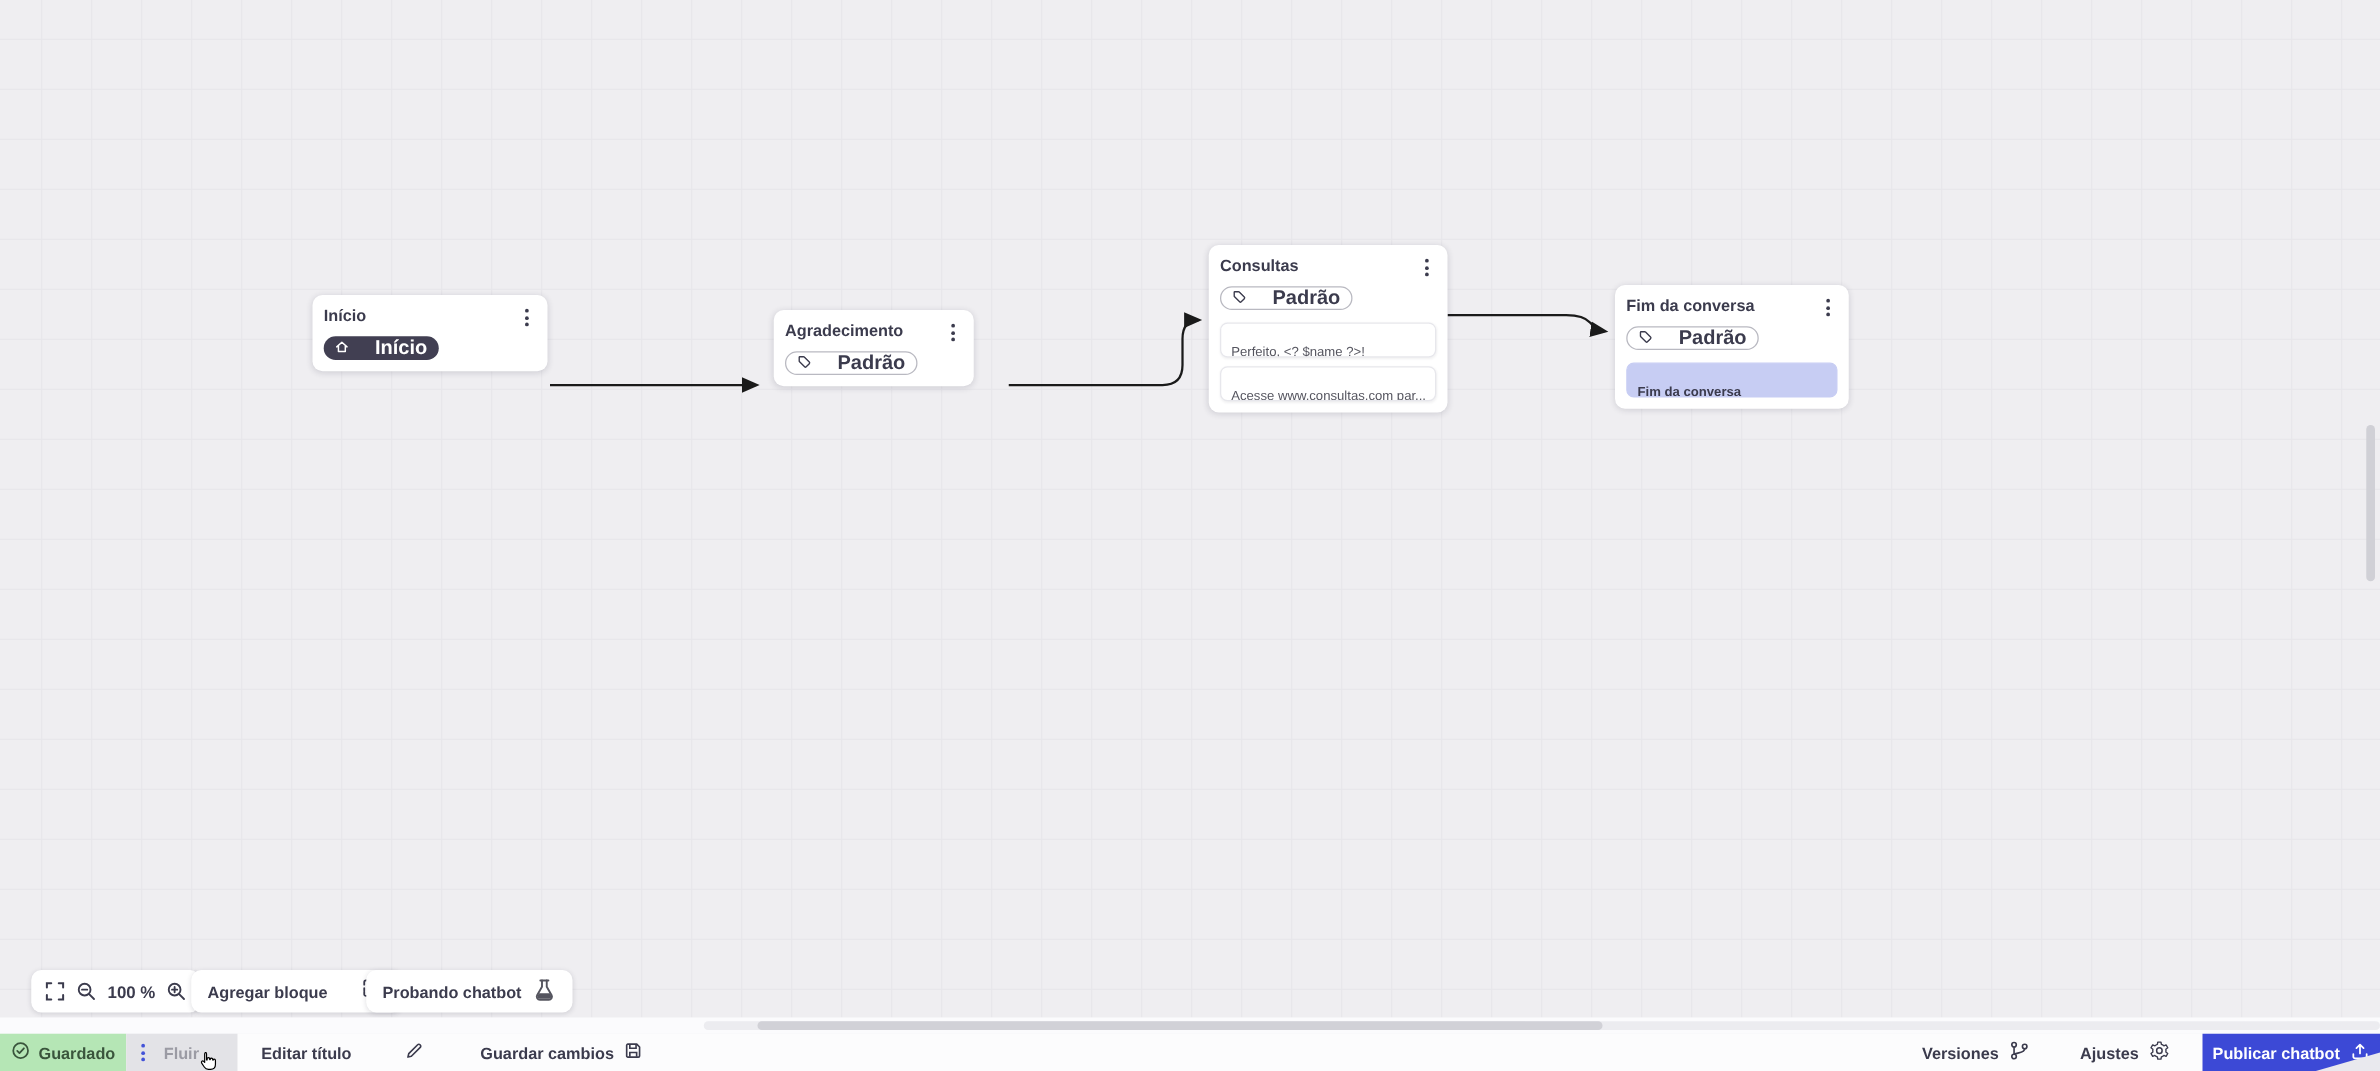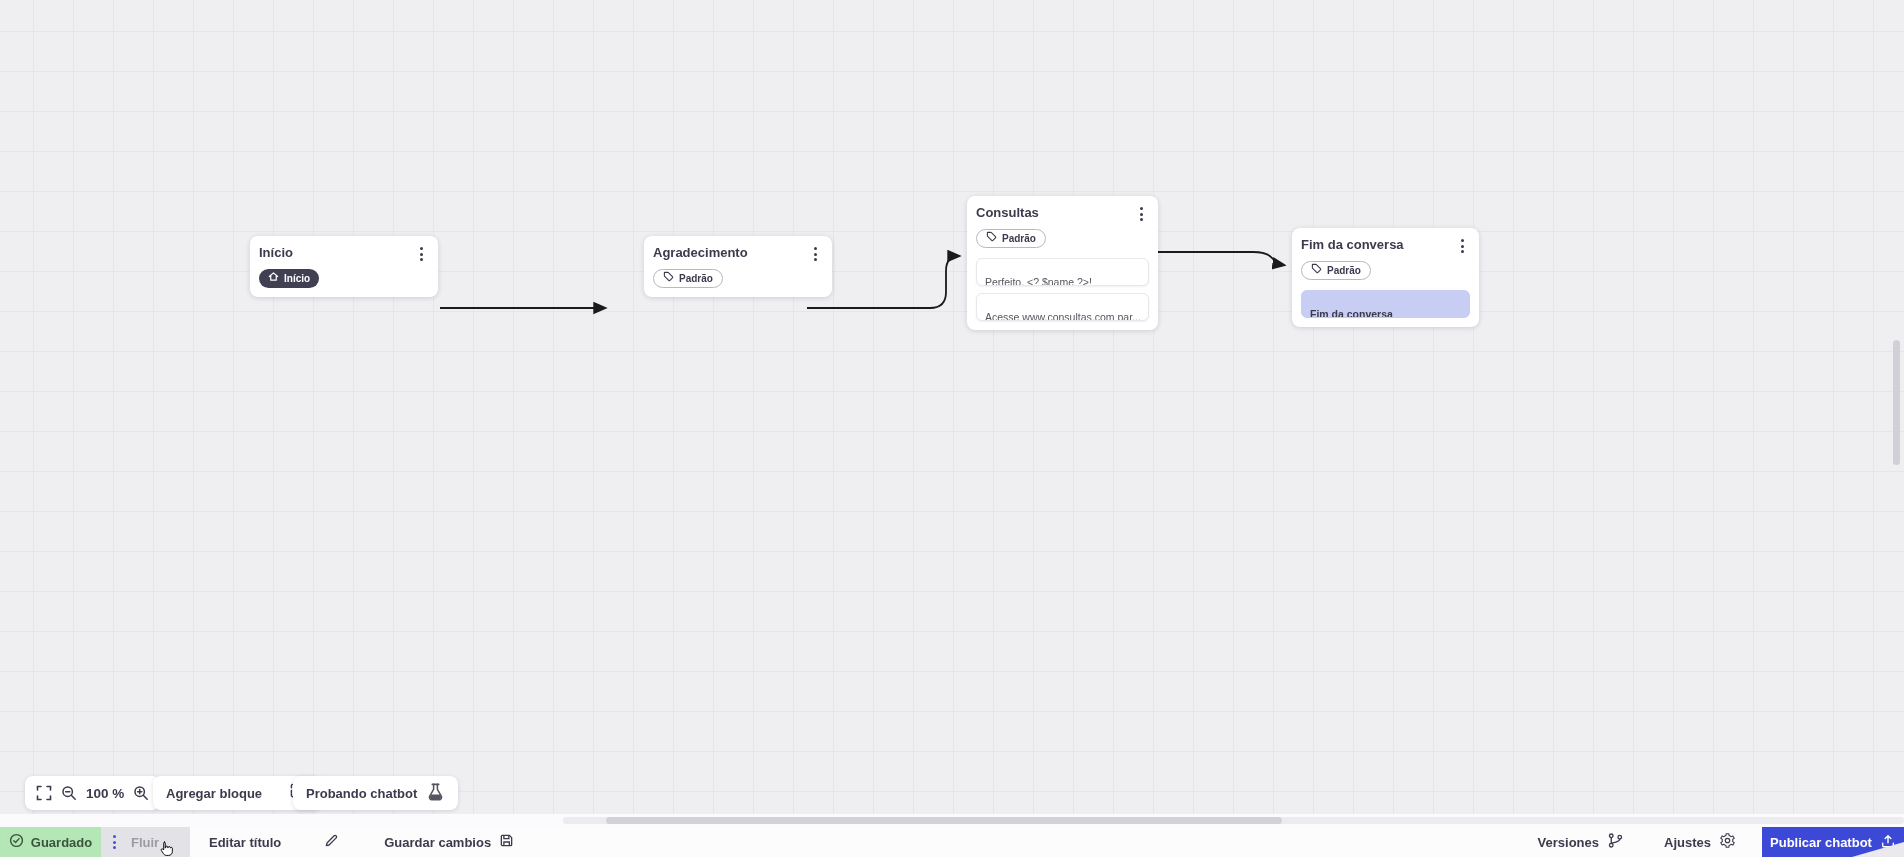--- a/index.html
+++ b/index.html
@@ -26,35 +26,35 @@
   .node {
     position:absolute; background:#fff; border-radius:8px;
     box-shadow:0 1px 5px rgba(40,40,60,.16);
     padding:9px 9px 9px;
   }
   .node-header { display:flex; justify-content:space-between; align-items:flex-start; height:18px; }
   .node-title { font-size:13px; font-weight:700; color:#3b3b4d; white-space:nowrap; }
   .kebab { width:16px; height:18px; display:flex; flex-direction:column; align-items:center; justify-content:center; gap:2.5px; cursor:pointer; }
   .kebab i { width:3px; height:3px; border-radius:50%; background:#3b3b4d; }
   .badge {
-    display:inline-flex; align-items:center; gap:5px; height:19px; padding:0 9px;
-    border-radius:10px; font-size:10px; font-weight:700; margin-top:6px; line-height:19px;
+    display:inline-flex; align-items:center; gap:21px; height:19px; padding:0 9px;
+    border-radius:10px; font-size:16px; font-weight:700; margin-top:6px; line-height:19px;
   }
   .badge.dark { background:#413f52; color:#fff; }
   .badge.outline { background:#fff; border:1px solid #b9b9c1; color:#3b3b4d; }
   .node-rows { margin-top:10px; display:flex; flex-direction:column; gap:7px; }
   .node-row {
     height:22px; line-height:21px; border-radius:6px; font-size:10.5px;
     padding:13px 8px; white-space:nowrap; overflow:hidden;
   }
   .node-row.message { background:#fff; border:1px solid #e7e7ec; color:#55555f; box-shadow:0 1px 2px rgba(40,40,60,.07); }
   .node-row.action  { background:#c7cdf3; border:1px solid #c7cdf3; color:#3b3b4d; font-weight:700; }
 
   #node-inicio        { left:250px;  top:236px; width:188px; }
-  #node-agradecimento { left:619px;  top:236px; width:188px;margin-left:25px; }
+  #node-agradecimento { left:619px;  top:248px; width:160px; }
   #node-consultas     { left:967px;  top:196px; width:191px; }
   #node-fim           { left:1292px; top:228px; width:187px; }
 
   
   .float-btn {
     position:absolute; top:776px; height:34px; background:#fff; border-radius:8px;
     box-shadow:0 1px 4px rgba(40,40,60,.15); display:flex; align-items:center;
     font-size:13px; font-weight:700; color:#3b3b4d; cursor:pointer;
   }
   #zoom-toolbar { left:25px; padding:17px 11px; gap:9px; }

